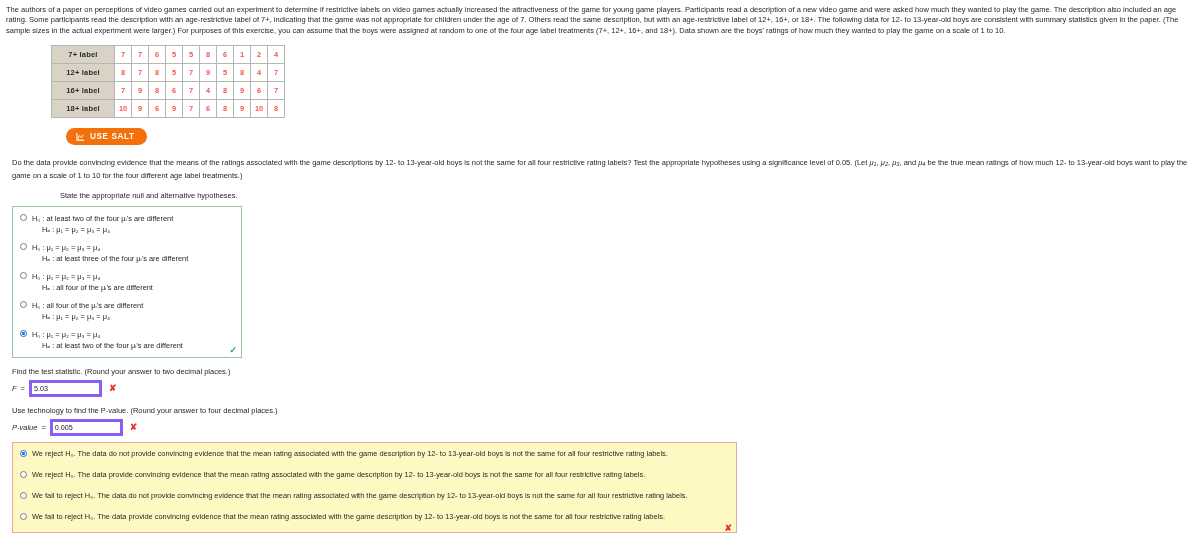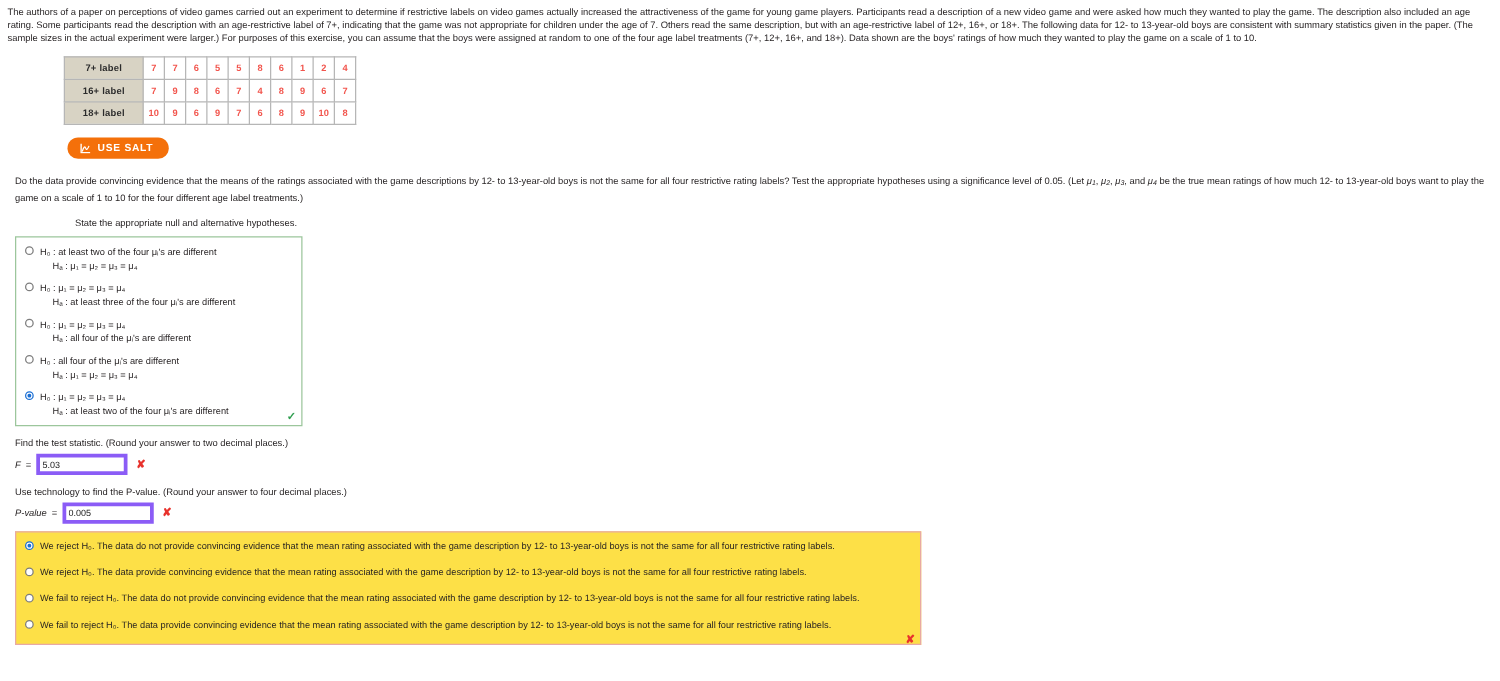--- a/index.html
+++ b/index.html
@@ -51,21 +51,21 @@
     font-size: 7.5px;
     letter-spacing: 0.2px;
   }
   table.data td.val {
     width: 14px;
     color: #f2554d;
     font-weight: bold;
   }
 
   
-  .salt-row { margin: 10px 0 0 48px; }
+  .salt-row { margin: 10px 0 0 60px; }
   .salt-btn {
     display: inline-flex;
     align-items: center;
     gap: 5px;
     background: #f4700a;
     color: #ffffff;
     border: none;
     border-radius: 11px;
     padding: 4px 12px 4px 10px;
     font-size: 8.2px;
@@ -158,21 +158,21 @@
   }
 
   
   .concl-box {
     margin: 6px 0 0 6px;
     border: 1px solid #e8a9a4;
     width: 725px;
     box-sizing: border-box;
     padding: 6px 6px 10px 6px;
     position: relative;
-    background: #fde047;
+    background: #fef9c3;
   }
   .concl-opt {
     position: relative;
     padding-left: 13px;
     margin-bottom: 11px;
     font-size: 7.4px;
     line-height: 10px;
     white-space: nowrap;
   }
   .concl-opt:last-of-type { margin-bottom: 0; }
@@ -200,20 +200,33 @@
           <td class="val">7</td>
           <td class="val">7</td>
           <td class="val">6</td>
           <td class="val">5</td>
           <td class="val">5</td>
           <td class="val">8</td>
           <td class="val">6</td>
           <td class="val">1</td>
           <td class="val">2</td>
           <td class="val">4</td>
+        </tr>
+        <tr>
+          <td class="rowlabel">12+ label</td>
+          <td class="val">8</td>
+          <td class="val">7</td>
+          <td class="val">8</td>
+          <td class="val">5</td>
+          <td class="val">7</td>
+          <td class="val">9</td>
+          <td class="val">5</td>
+          <td class="val">8</td>
+          <td class="val">4</td>
+          <td class="val">7</td>
         </tr>
         <tr>
           <td class="rowlabel">16+ label</td>
           <td class="val">7</td>
           <td class="val">9</td>
           <td class="val">8</td>
           <td class="val">6</td>
           <td class="val">7</td>
           <td class="val">4</td>
           <td class="val">8</td>

